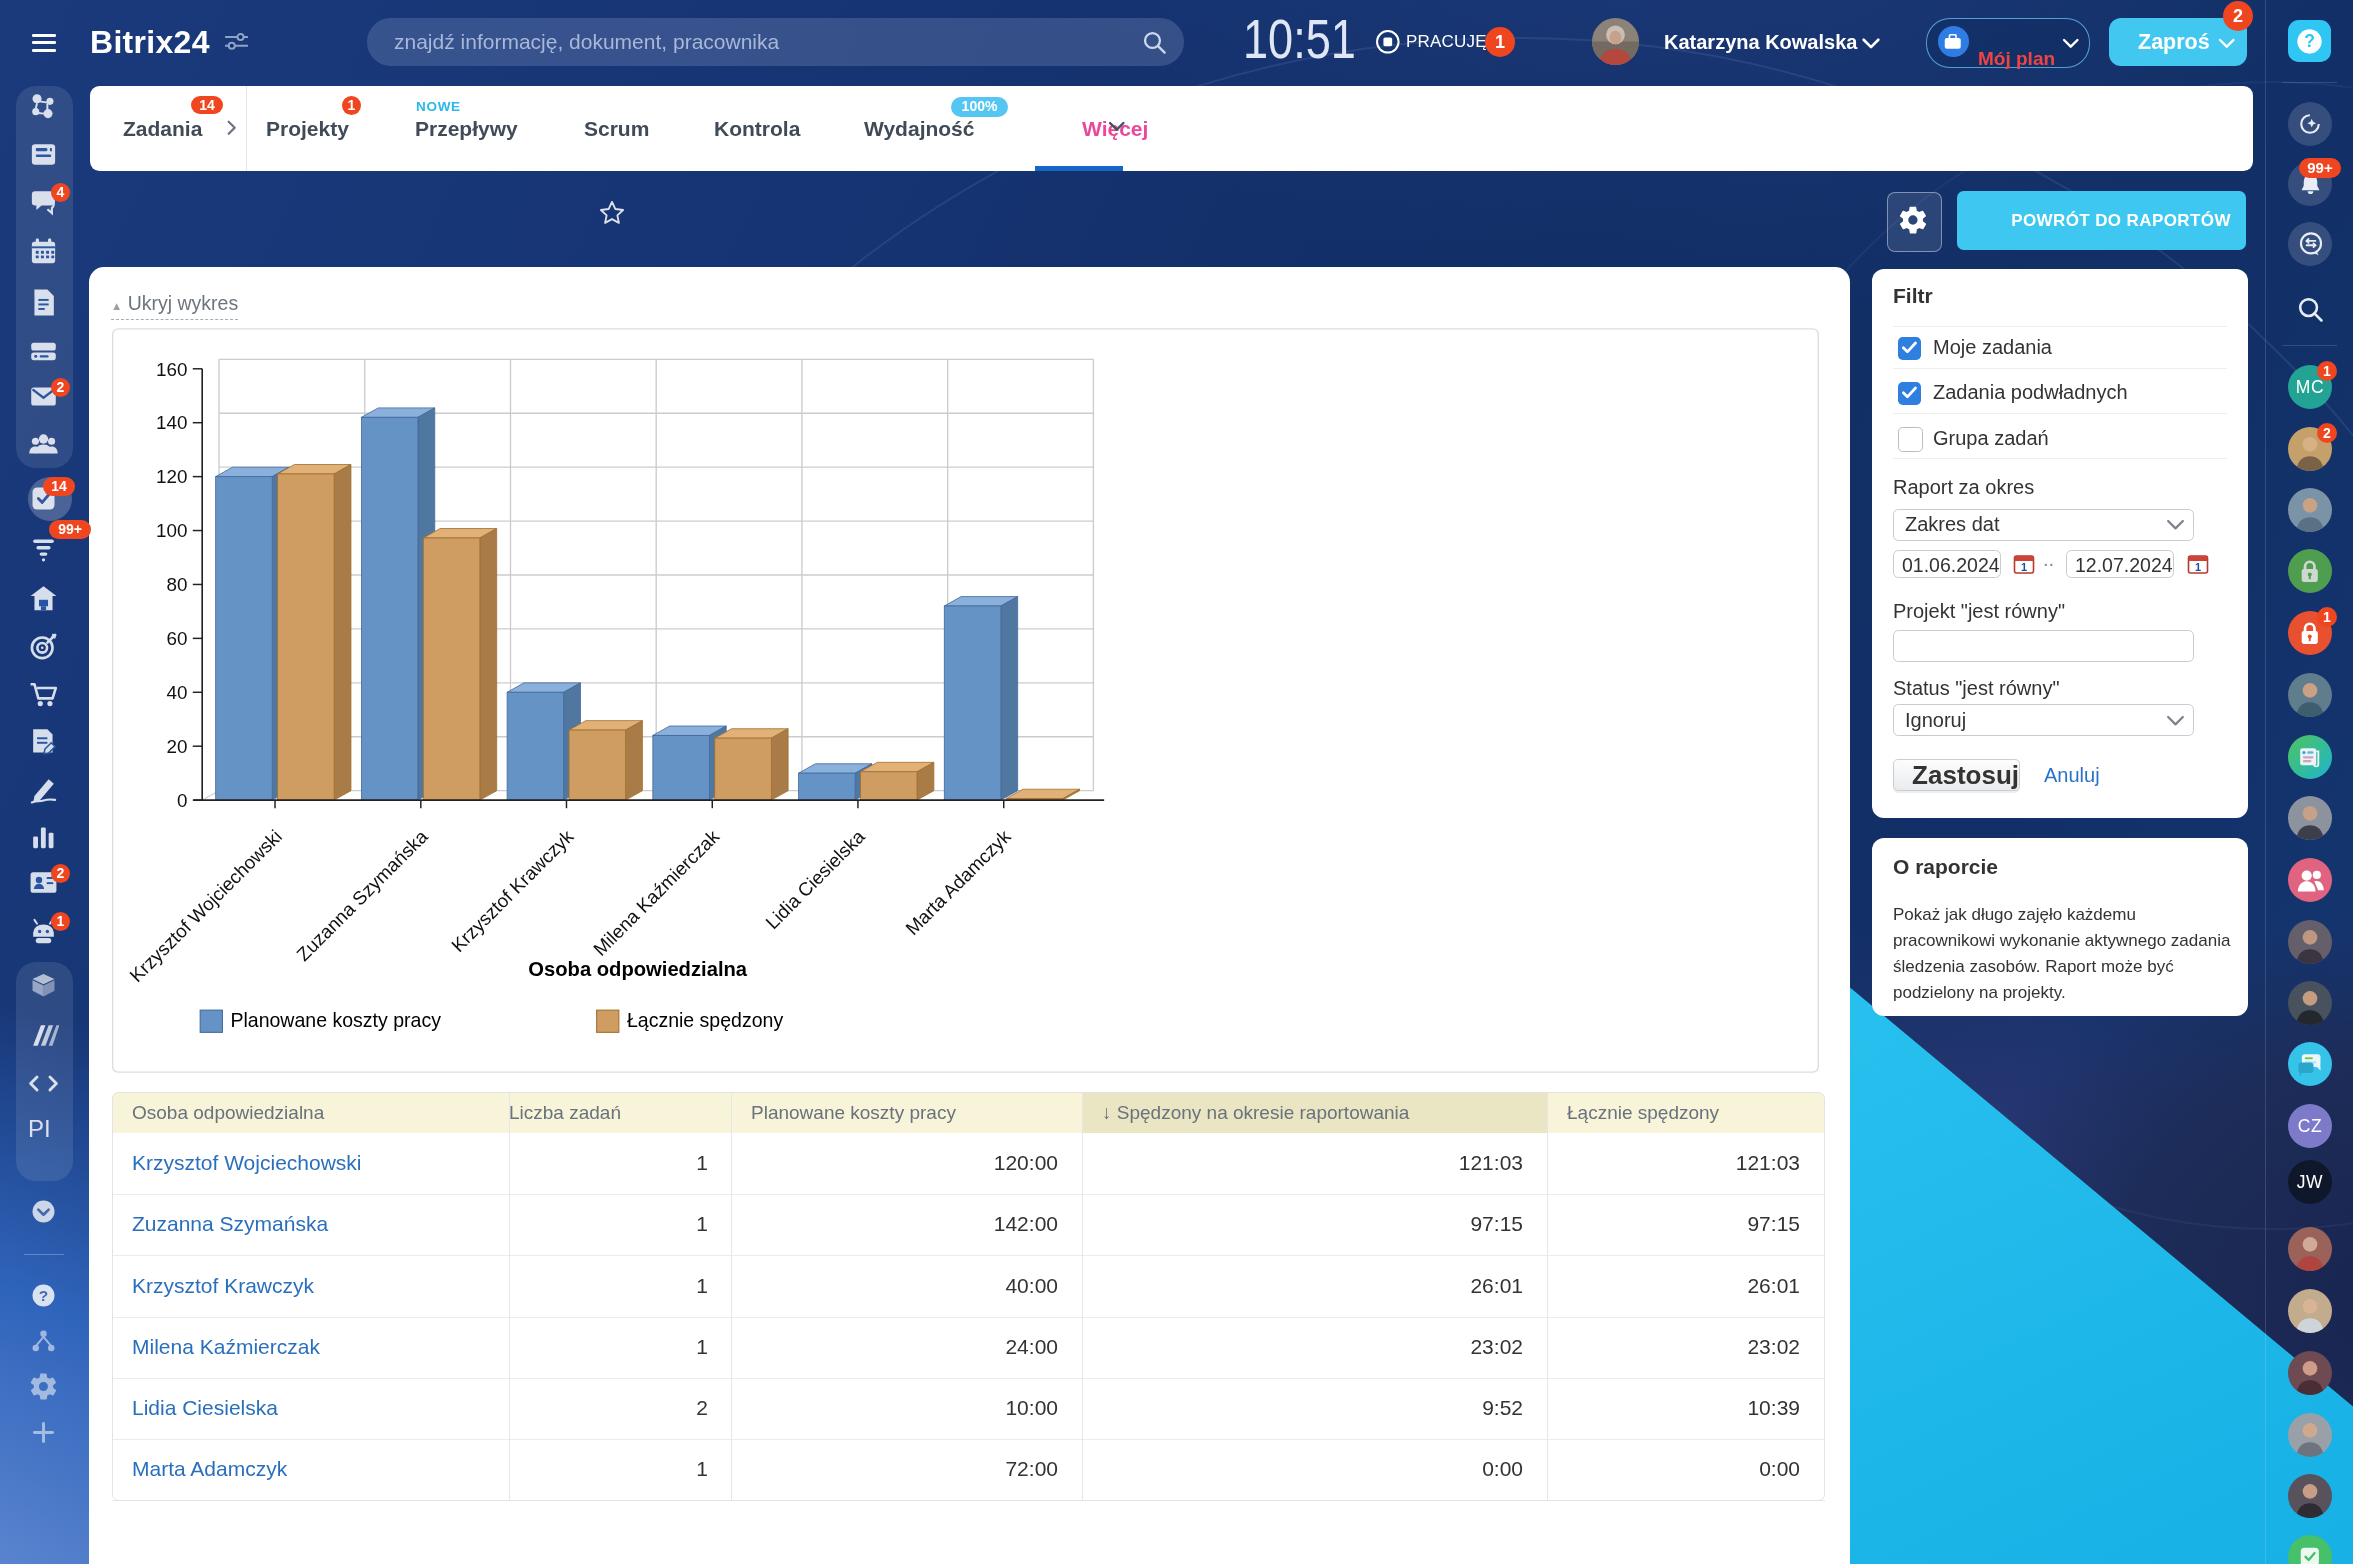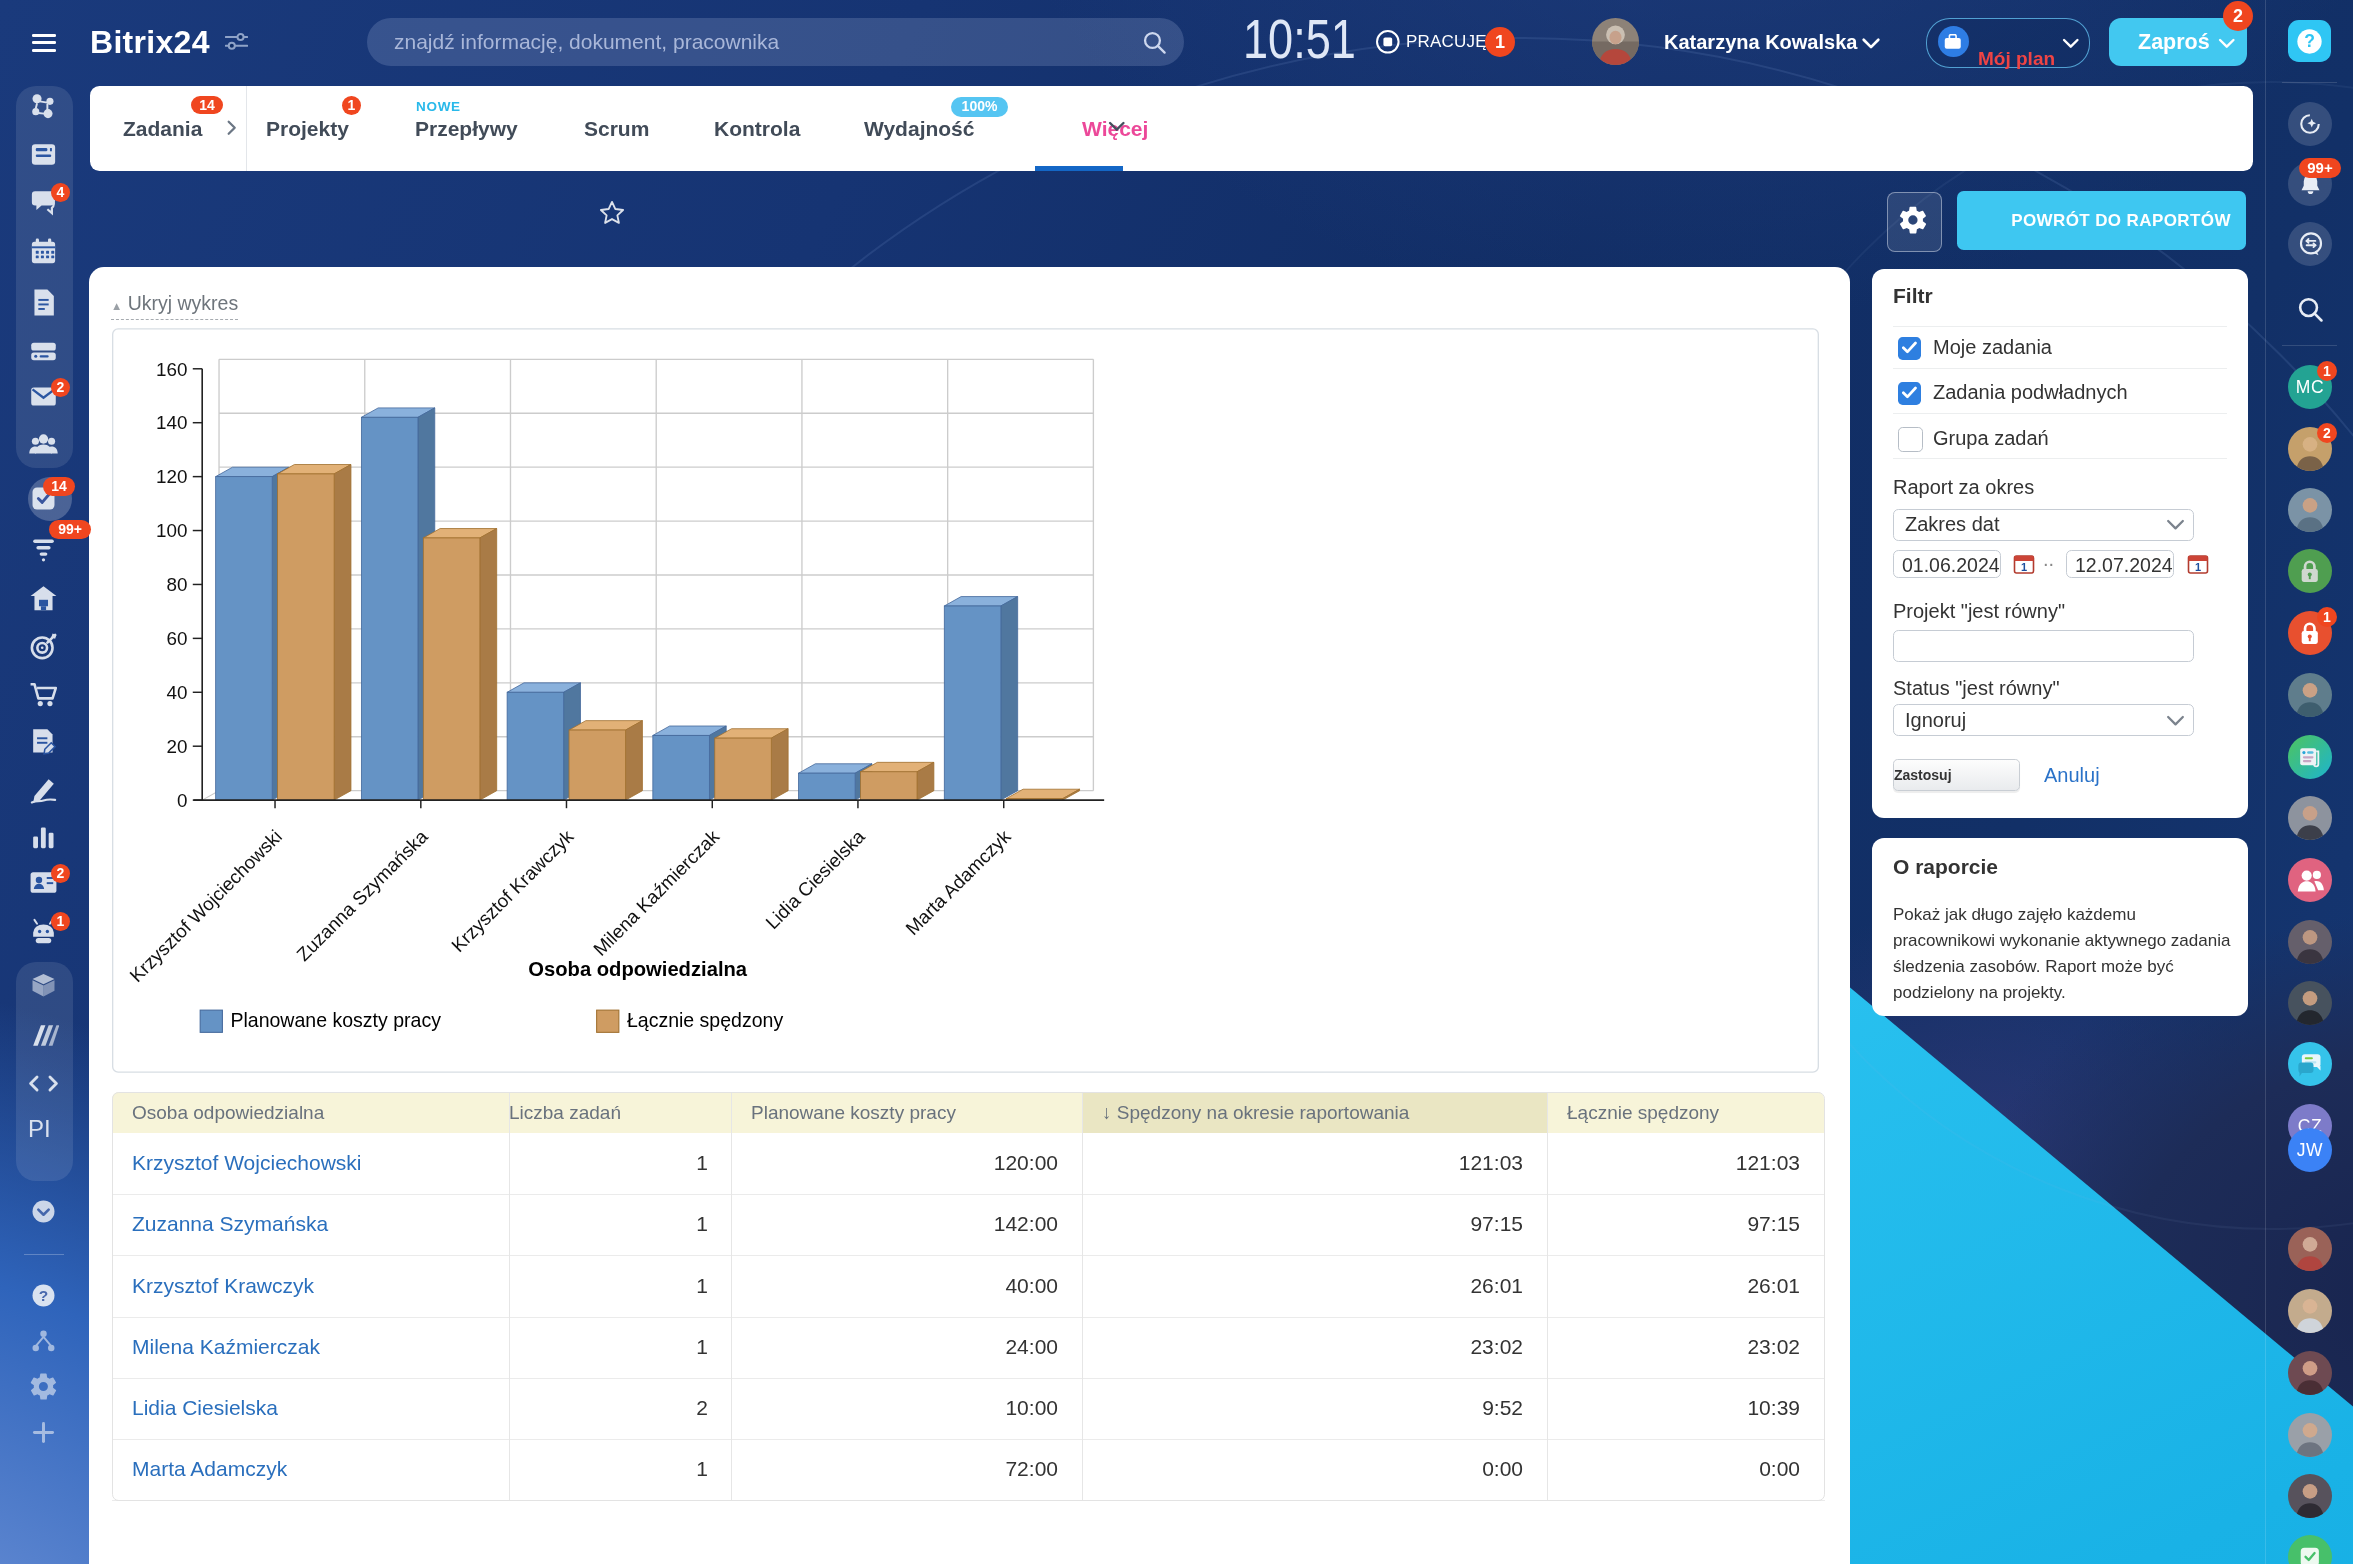--- a/index.html
+++ b/index.html
@@ -356,21 +356,21 @@
       </svg>
 <div class="flabel" style="left:171px;top:279px;color:#888">..</div>
 <div class="flabel" style="top:331px">Projekt "jest równy"</div>
 <div class="finput" style="top:361px"></div>
 <div class="flabel" style="top:408px">Status "jest równy"</div>
 <div class="finput" style="top:435px"></div>
 <div class="flabel" style="left:33px;top:440px">Ignoruj</div>
 <svg class="abs" style="left:294px;top:446px" width="19" height="12" viewBox="0 0 28 18">
         <polyline points="3,3 14,14 25,3" fill="none" stroke="#7b838d" stroke-width="3.4" stroke-linecap="round" stroke-linejoin="round"></polyline>
       </svg>
-<div class="abs" style="left:21px;top:490px;width:125px;height:30px;border:0.7px solid #c9ced4;border-radius:4.7px;background:linear-gradient(#fdfdfd,#e9ebee);box-shadow:0 1.3px 0.7px rgba(0,0,0,0.07);text-align:left;line-height:30px;font-size:14px;font-weight:700;color:#333">Zastosuj</div>
+<div class="abs" style="left:21px;top:490px;width:125px;height:30px;border:0.7px solid #c9ced4;border-radius:4.7px;background:linear-gradient(#fdfdfd,#e9ebee);box-shadow:0 1.3px 0.7px rgba(0,0,0,0.07);text-align:right;line-height:30px;font-size:26px;font-weight:700;color:#333">Zastosuj</div>
 <div class="abs" style="left:172px;top:495px;font-size:20px;color:#2a72c8">Anuluj</div>
 </div>
 <div class="card" style="left:1872px;top:838px;width:376px;height:178px">
 <div class="flabel" style="top:17px;font-weight:700;font-size:21px">O raporcie</div>
 <div class="flabel" style="top:64px;width:347px;font-size:17px;line-height:26px">Pokaż jak długo zajęło każdemu pracownikowi wykonanie aktywnego zadania śledzenia zasobów. Raport może być podzielony na projekty.</div>
 </div>
 
 <div class="abs" style="left:16px;top:86px;width:57px;height:382px;border-radius:20px;background:rgba(255,255,255,0.10)"></div>
 <div class="abs" style="left:16px;top:962px;width:57px;height:219px;border-radius:20px;background:rgba(255,255,255,0.10)"></div>
 <div class="abs" style="left:28px;top:477px;width:44px;height:44px;border-radius:50%;background:rgba(255,255,255,0.22)"></div>
@@ -648,21 +648,21 @@
 <div class="avcirc" style="left:2288px;top:1042px;background:#35c3ea"></div>
 <svg class="abs" style="left:2296px;top:1052px" width="28" height="25.6" viewBox="0 0 48 44">
       <rect x="10" y="4" width="32" height="22" rx="5" fill="#e9f6fb"></rect>
       <path d="M36 26l6 6v-8" fill="#e9f6fb"></path>
       <rect x="15" y="9" width="14" height="3.6" rx="1.8" fill="#7ccb3f"></rect>
       <rect x="15" y="16" width="20" height="3.6" rx="1.8" fill="#b9e3f2"></rect>
       <rect x="4" y="18" width="26" height="18" rx="5" fill="#2aa6cc"></rect>
       <path d="M10 36l-4 6v-8" fill="#2aa6cc"></path>
     </svg>
 <div class="avcirc avtxt" style="left:2288px;top:1104px;background:#7d7bc9">CZ</div>
-<div class="avcirc avtxt" style="left:2288px;top:1128px;background:#3b82f6">JW</div>
+<div class="avcirc avtxt" style="left:2288px;top:1160px;background:#0f172a">JW</div>
 <div class="avcirc" style="left:2288px;top:1227px"><svg width="44" height="44" viewBox="0 0 66 66">
         <rect width="66" height="66" fill="#9a6258"></rect>
         <circle cx="33" cy="26" r="11" fill="#d0aa96"></circle>
         <path d="M12 66c2-16 11-22 21-22s19 6 21 22z" fill="#b0453f"></path>
       </svg></div>
 <div class="avcirc" style="left:2288px;top:1289px"><svg width="44" height="44" viewBox="0 0 66 66">
         <rect width="66" height="66" fill="#c3ab8d"></rect>
         <circle cx="33" cy="26" r="11" fill="#d9b494"></circle>
         <path d="M12 66c2-16 11-22 21-22s19 6 21 22z" fill="#cfd4da"></path>
       </svg></div>

